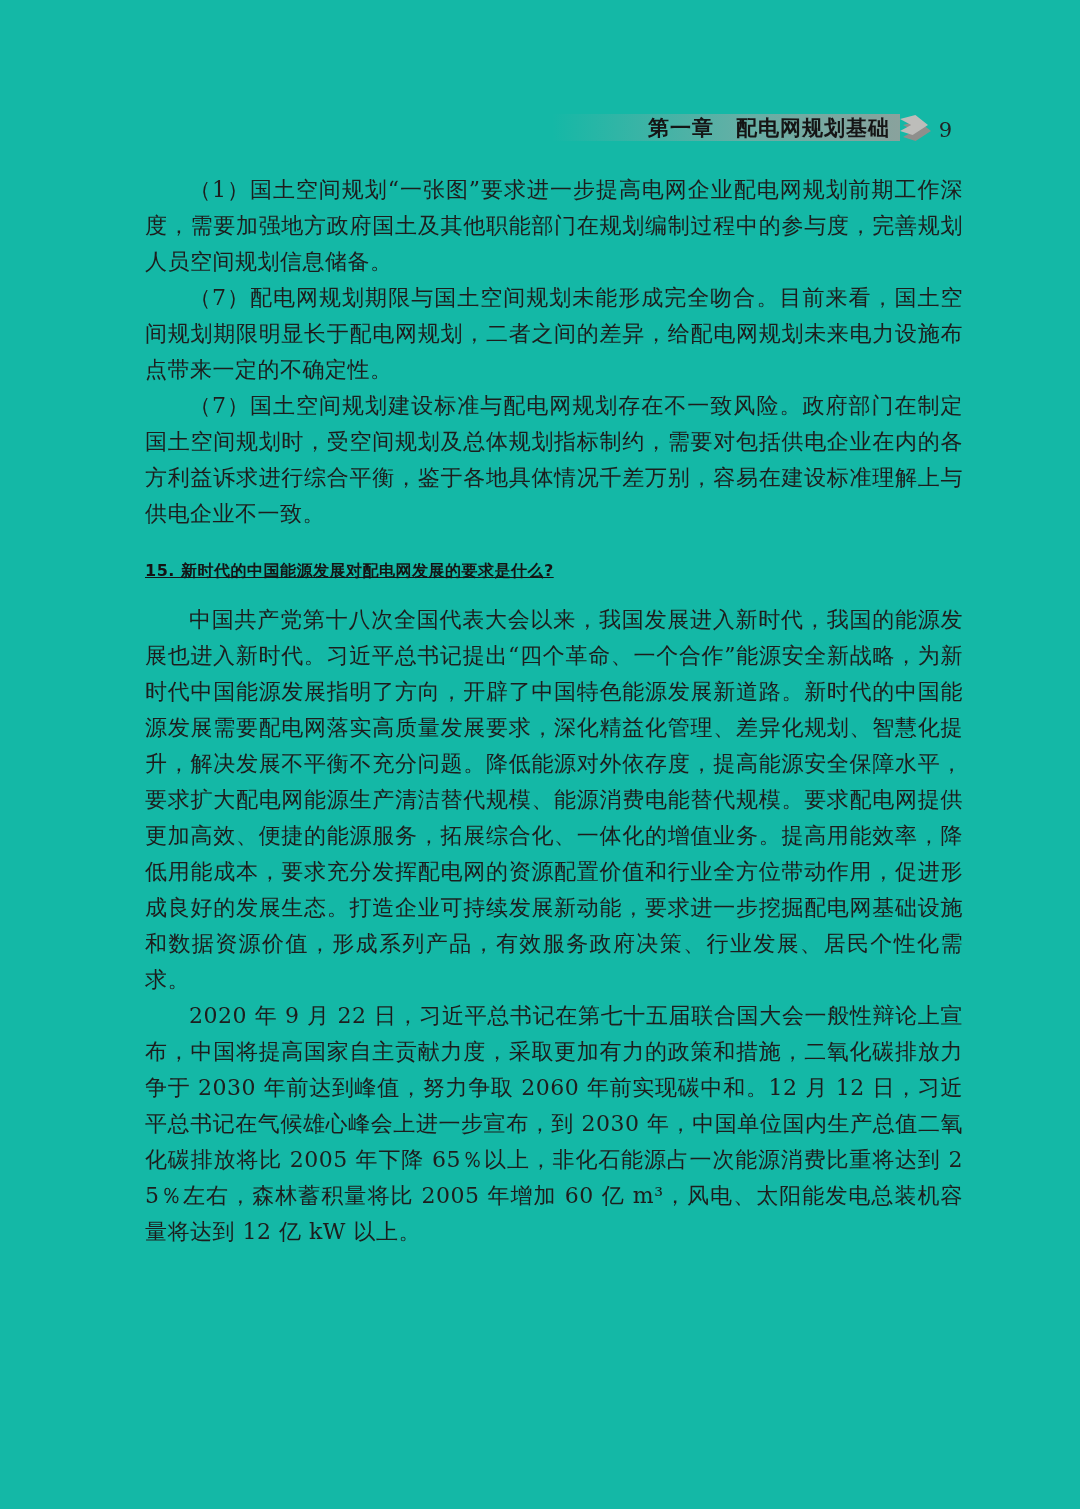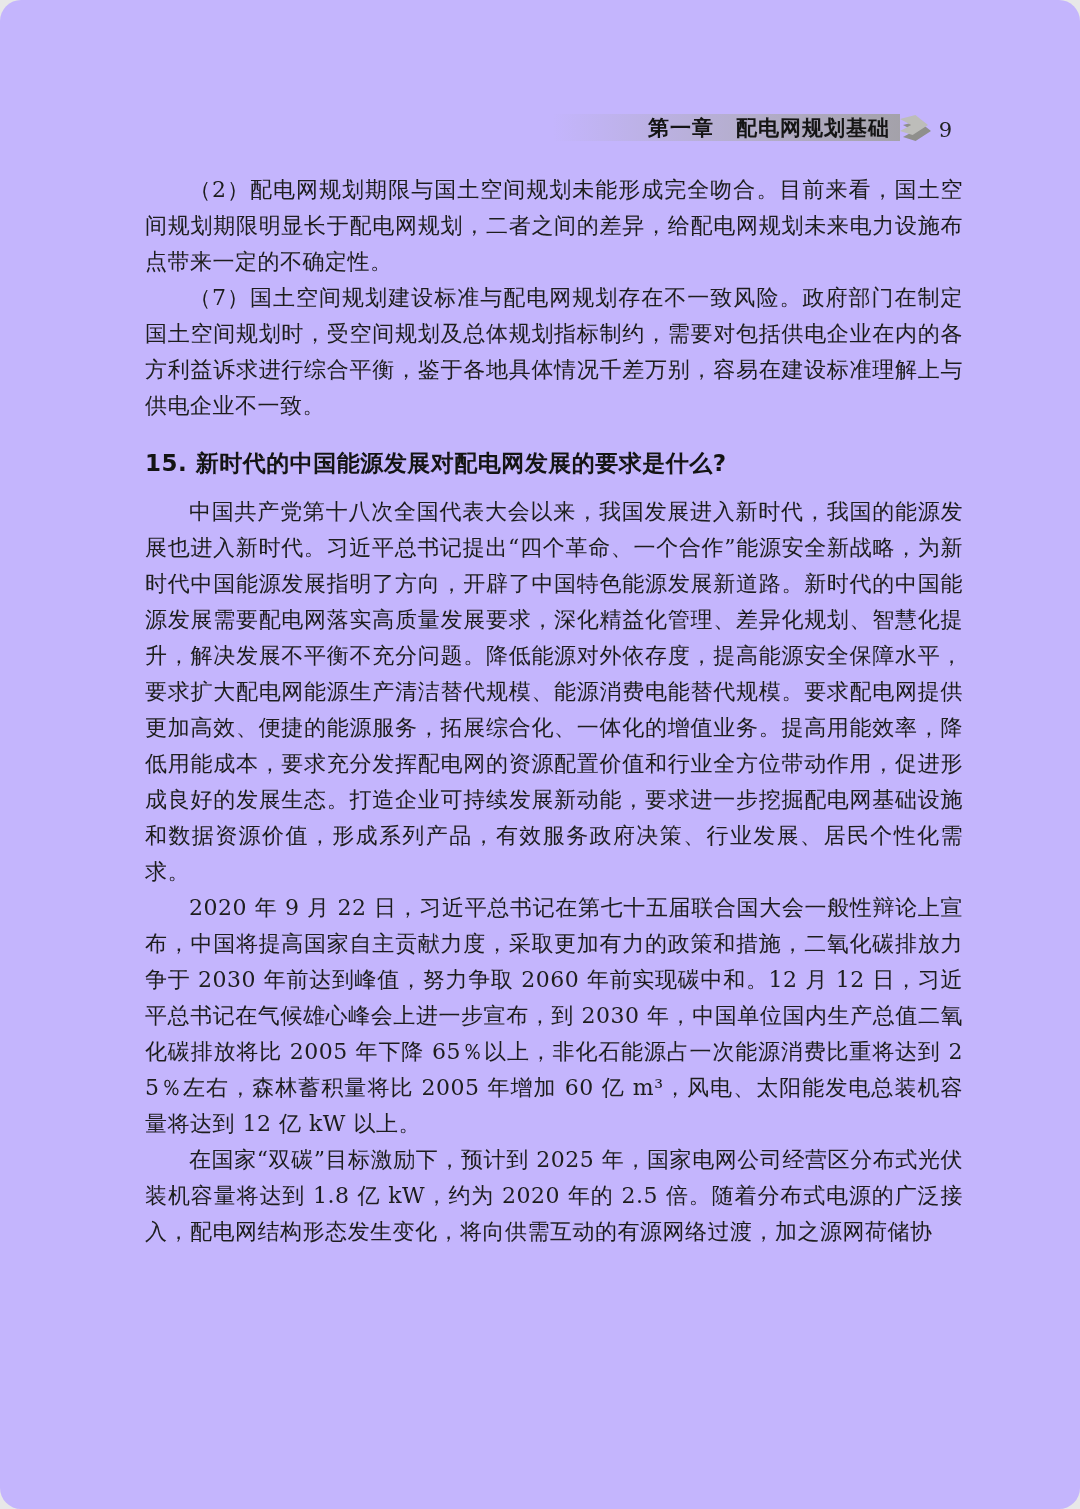--- a/index.html
+++ b/index.html
@@ -3,25 +3,24 @@
 <meta charset="utf-8">
 <style>
   * { box-sizing: border-box; }
   html, body { margin: 0; padding: 0; background: #e8e8e8; }
 
   .page {
     position: relative;
     width: 1080px;
     height: 1509px;
     margin: 0 auto;
-    background: #c4b5fd;
+    background: #14b8a6;
     overflow: hidden;
     font-family: "DejaVu Serif", "Liberation Serif", serif;
     color: #1d1d1d;
-    border-radius: 21px;
   }
 
   
   .page-header {
     position: absolute;
     top: 112px;
     left: 0;
     right: 0;
     height: 32px;
   }
@@ -92,46 +91,47 @@
     line-height: 36px;
     text-align: justify;
     text-indent: 2em;
     letter-spacing: 0.5px;
     word-break: break-all;
   }
   .question-heading {
     margin: 24px 0 16px 0;
     font-family: "DejaVu Sans", "Liberation Sans", sans-serif;
     font-weight: 700;
-    font-size: 23px;
+    font-size: 16px;
     line-height: 30px;
     color: #141414;
     letter-spacing: 0.5px;
+    text-decoration: underline;
   }
 </style>
 </head>
 <body>
 
 <div class="page">
 
   <div class="page-header">
     <div class="header-bar">
       <span class="chapter-title">第一章　配电网规划基础</span>
     </div>
     <span class="header-arrow">
       <i class="arrow-dark"></i>
       <i class="arrow-light"></i>
     </span>
     <span class="page-number">9</span>
   </div>
 
   <div class="content">
-    <p class="body-para">（2）配电网规划期限与国土空间规划未能形成完全吻合。目前来看，国土空间规划期限明显长于配电网规划，二者之间的差异，给配电网规划未来电力设施布点带来一定的不确定性。</p>
+    <p class="body-para">（1）国土空间规划“一张图”要求进一步提高电网企业配电网规划前期工作深度，需要加强地方政府国土及其他职能部门在规划编制过程中的参与度，完善规划人员空间规划信息储备。</p>
+    <p class="body-para">（7）配电网规划期限与国土空间规划未能形成完全吻合。目前来看，国土空间规划期限明显长于配电网规划，二者之间的差异，给配电网规划未来电力设施布点带来一定的不确定性。</p>
     <p class="body-para">（7）国土空间规划建设标准与配电网规划存在不一致风险。政府部门在制定国土空间规划时，受空间规划及总体规划指标制约，需要对包括供电企业在内的各方利益诉求进行综合平衡，鉴于各地具体情况千差万别，容易在建设标准理解上与供电企业不一致。</p>
 
     <h2 class="question-heading">15. 新时代的中国能源发展对配电网发展的要求是什么?</h2>
     <p class="body-para">中国共产党第十八次全国代表大会以来，我国发展进入新时代，我国的能源发展也进入新时代。习近平总书记提出“四个革命、一个合作”能源安全新战略，为新时代中国能源发展指明了方向，开辟了中国特色能源发展新道路。新时代的中国能源发展需要配电网落实高质量发展要求，深化精益化管理、差异化规划、智慧化提升，解决发展不平衡不充分问题。降低能源对外依存度，提高能源安全保障水平，要求扩大配电网能源生产清洁替代规模、能源消费电能替代规模。要求配电网提供更加高效、便捷的能源服务，拓展综合化、一体化的增值业务。提高用能效率，降低用能成本，要求充分发挥配电网的资源配置价值和行业全方位带动作用，促进形成良好的发展生态。打造企业可持续发展新动能，要求进一步挖掘配电网基础设施和数据资源价值，形成系列产品，有效服务政府决策、行业发展、居民个性化需求。</p>
 
     <p class="body-para">2020 年 9 月 22 日，习近平总书记在第七十五届联合国大会一般性辩论上宣布，中国将提高国家自主贡献力度，采取更加有力的政策和措施，二氧化碳排放力争于 2030 年前达到峰值，努力争取 2060 年前实现碳中和。12 月 12 日，习近平总书记在气候雄心峰会上进一步宣布，到 2030 年，中国单位国内生产总值二氧化碳排放将比 2005 年下降 65％以上，非化石能源占一次能源消费比重将达到 25％左右，森林蓄积量将比 2005 年增加 60 亿 m³，风电、太阳能发电总装机容量将达到 12 亿 kW 以上。</p>
-    <p class="body-para">在国家“双碳”目标激励下，预计到 2025 年，国家电网公司经营区分布式光伏装机容量将达到 1.8 亿 kW，约为 2020 年的 2.5 倍。随着分布式电源的广泛接入，配电网结构形态发生变化，将向供需互动的有源网络过渡，加之源网荷储协</p>
   </div>
 
 </div>
 
 </body></html>

